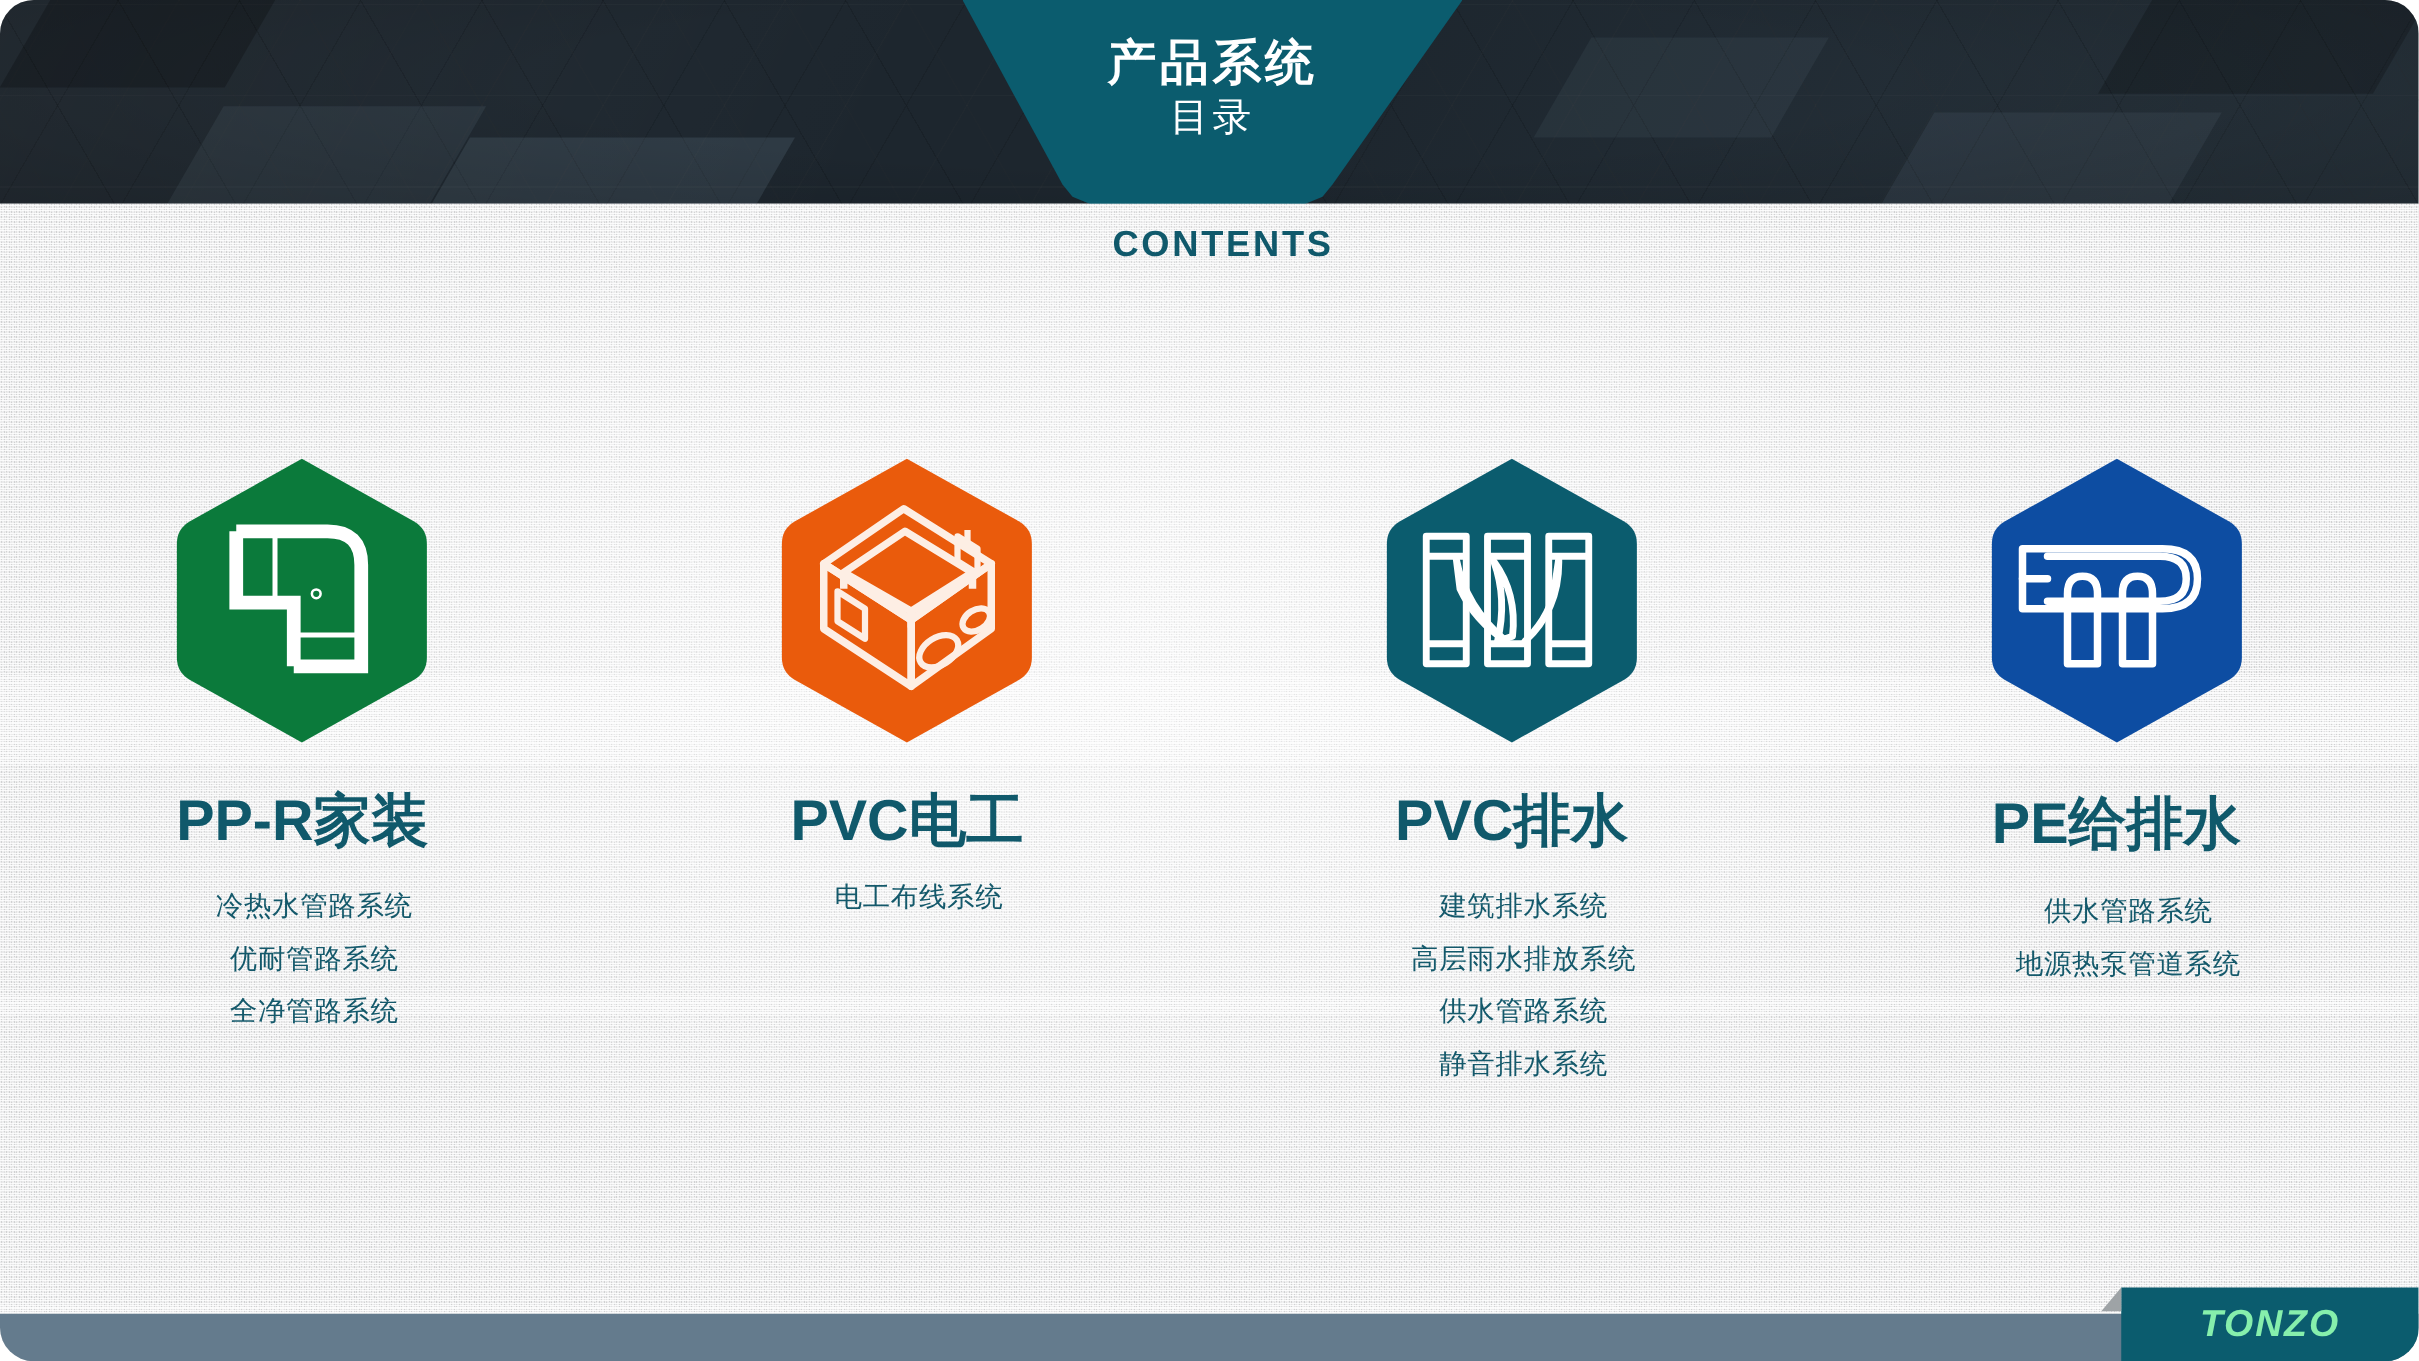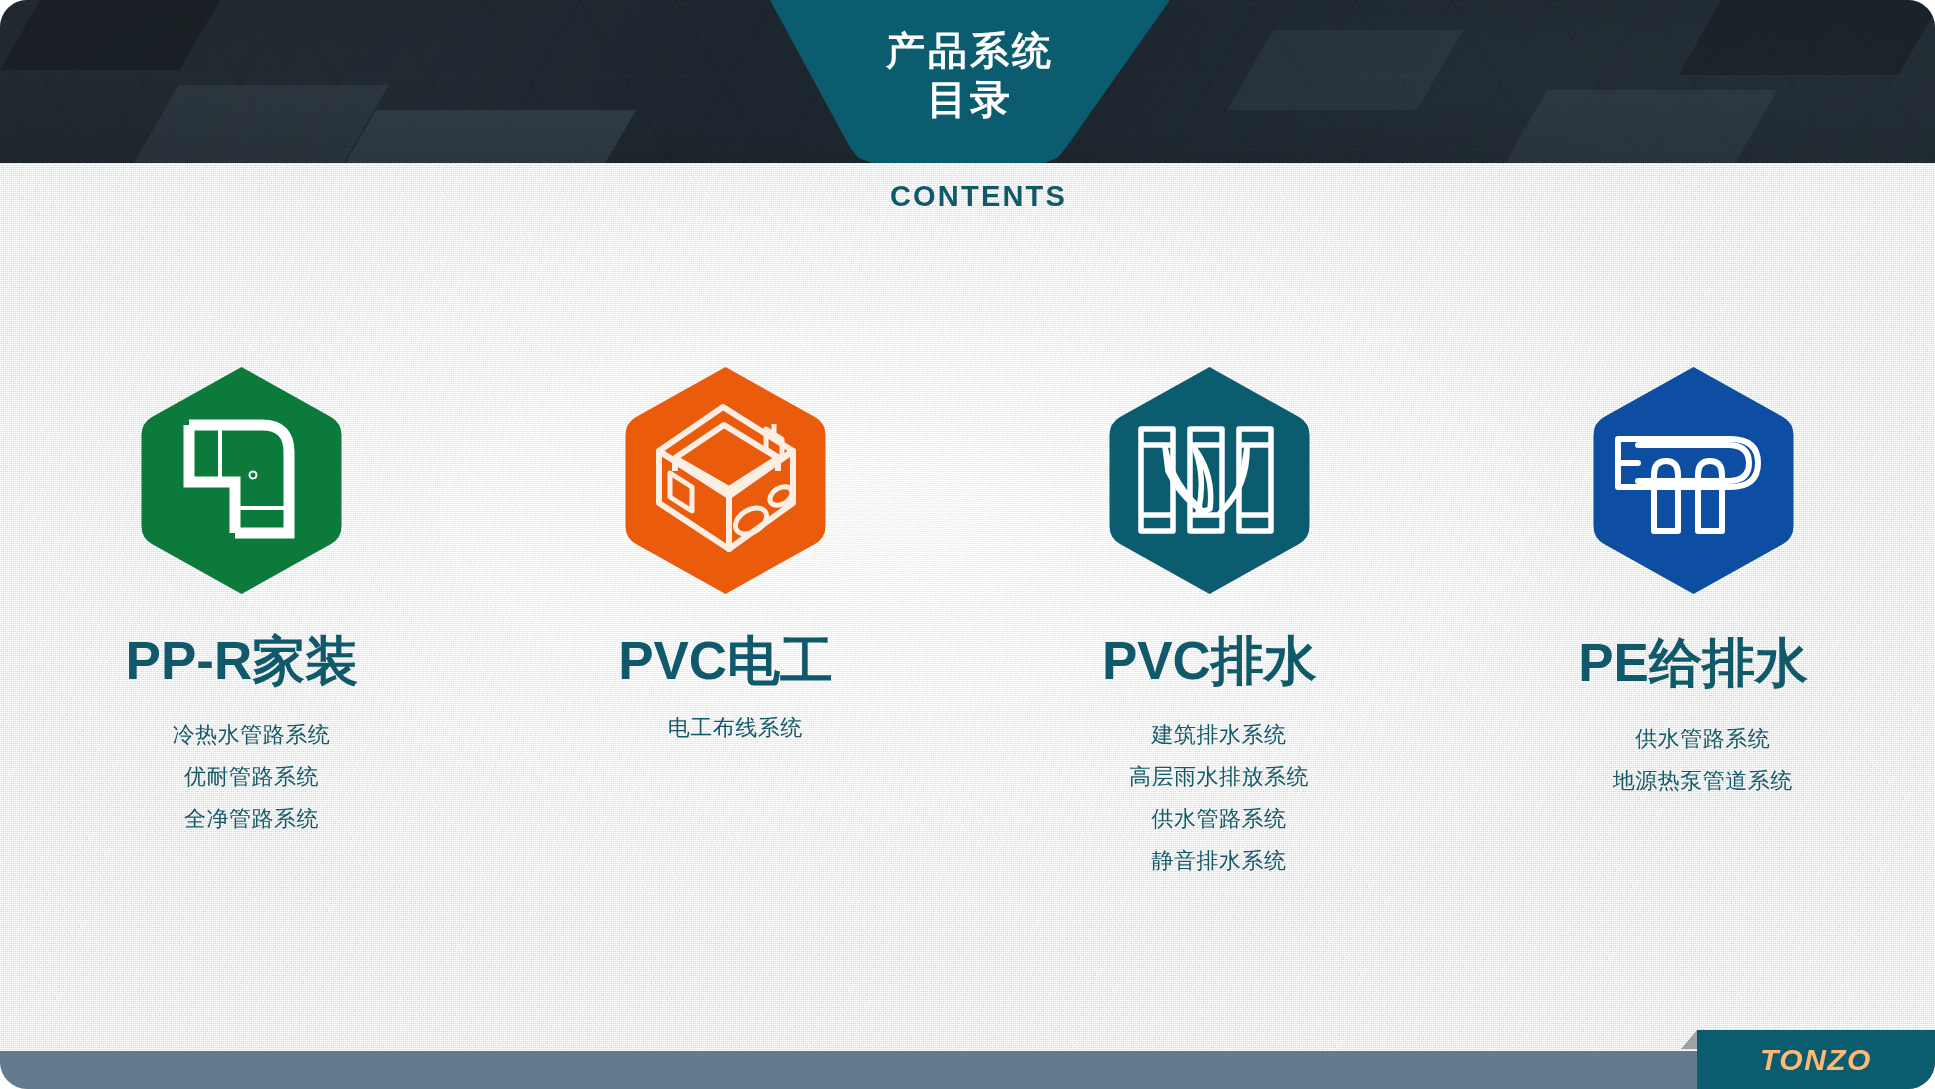--- a/index.html
+++ b/index.html
@@ -72,22 +72,22 @@
     color: #ffffff;
   }
   .title-banner .line1 {
     margin-top: 27px;
     font-size: 39px;
     font-weight: bold;
     letter-spacing: 3px;
     line-height: 1.22;
   }
   .title-banner .line2 {
-    font-size: 40px;
-    font-weight: bold;
+    font-size: 31px;
+    font-weight: normal;
     letter-spacing: 3px;
     line-height: 1.22;
   }
 
   
   .body-area {
     position: absolute;
     left: 0; top: 163px;
     width: 1935px;
     height: 888px;
@@ -137,21 +137,21 @@
     display: flex;
     align-items: center;
     justify-content: center;
   }
   .hexwrap {
     width: 215px;
     height: 235px;
   }
   .col-title {
     margin-top: 28px;
-    font-size: 53px;
+    font-size: 46px;
     font-weight: bold;
     color: #10596b;
     letter-spacing: 0px;
     white-space: nowrap;
   }
   .col-list {
     margin-top: 16px;
     padding-left: 19px;
   }
   .col-list-item {
@@ -197,21 +197,21 @@
     width: 0; height: 0;
     border-top: 0 solid transparent;
     border-left: 16px solid transparent;
     border-bottom: 19px solid #9ea3a6;
   }
   .logo-text {
     font-size: 30px;
     font-weight: bold;
     font-style: italic;
     letter-spacing: 1.5px;
-    color: #fdba74;
+    color: #86efac;
     text-align: center;
   }
 </style>
 </head>
 <body>
 
 <div class="slide">
 
   <div class="header-band">
     <div class="tri-pattern"></div>

